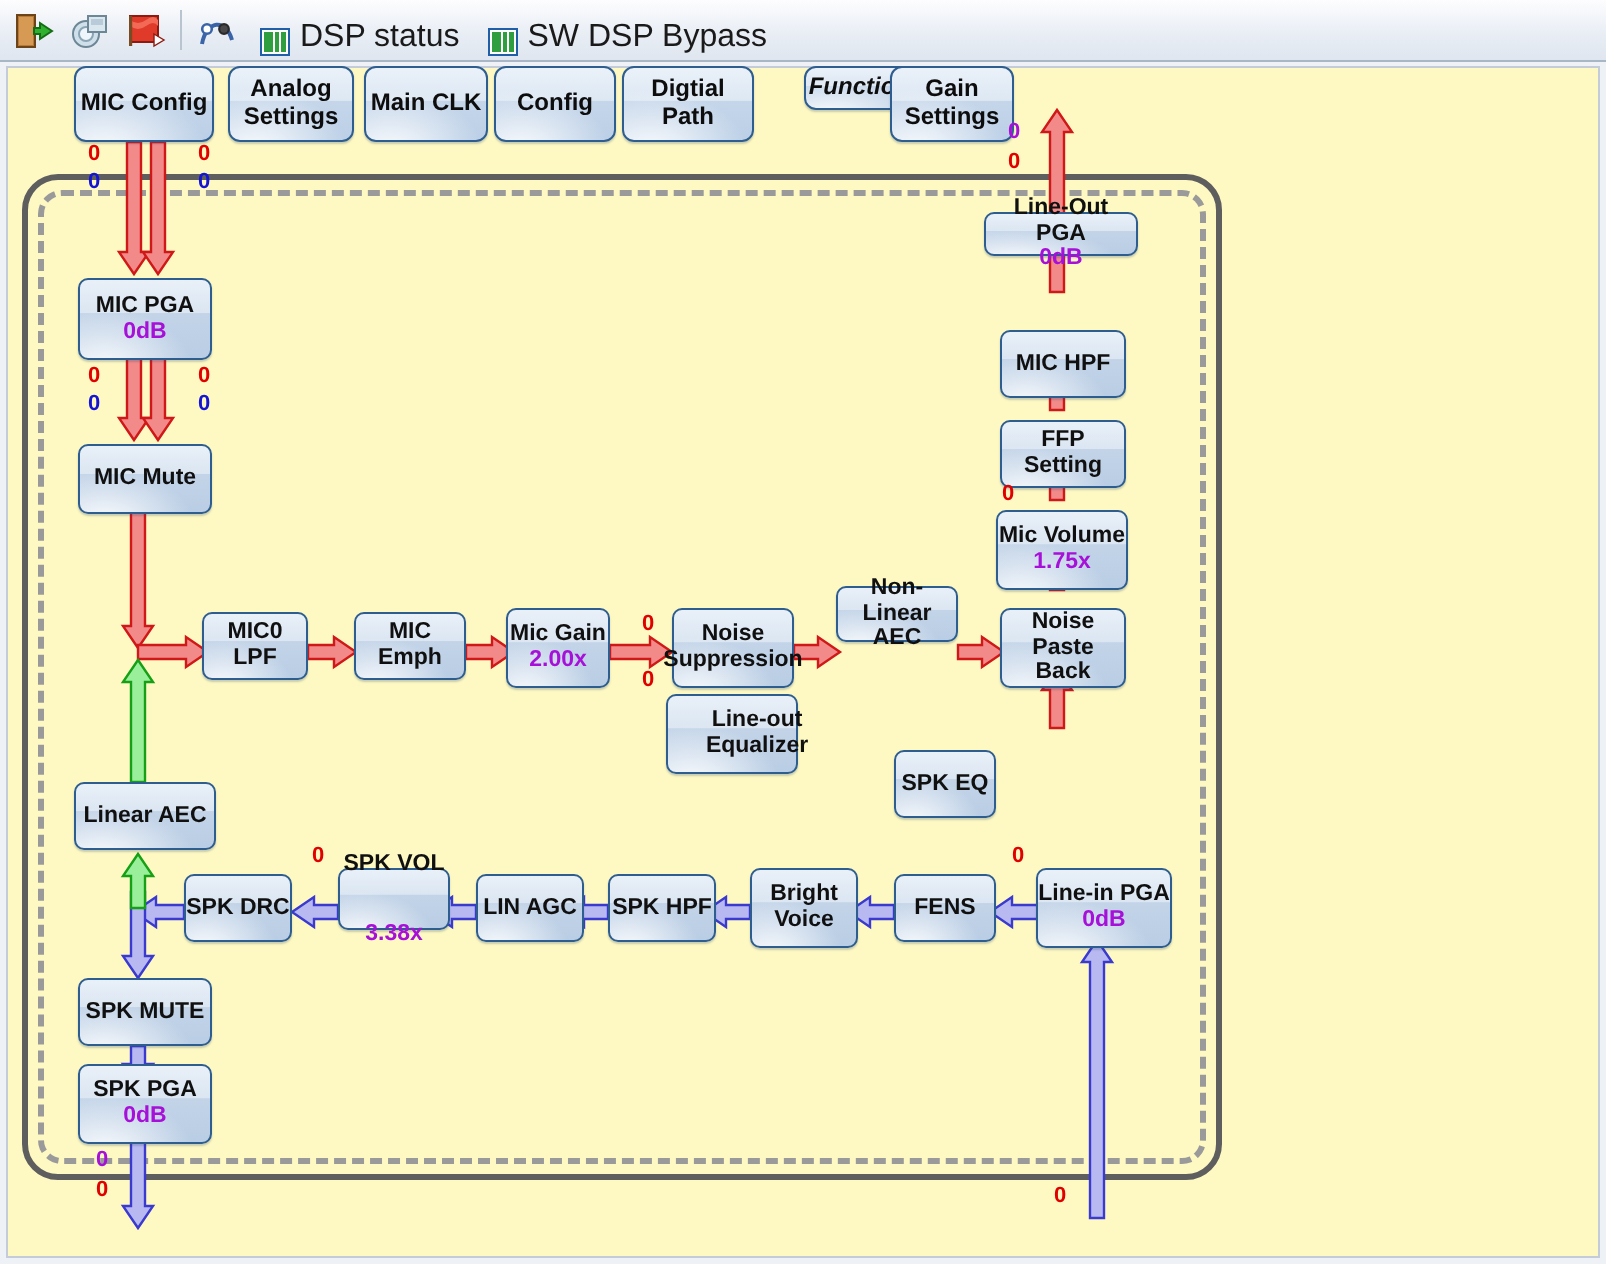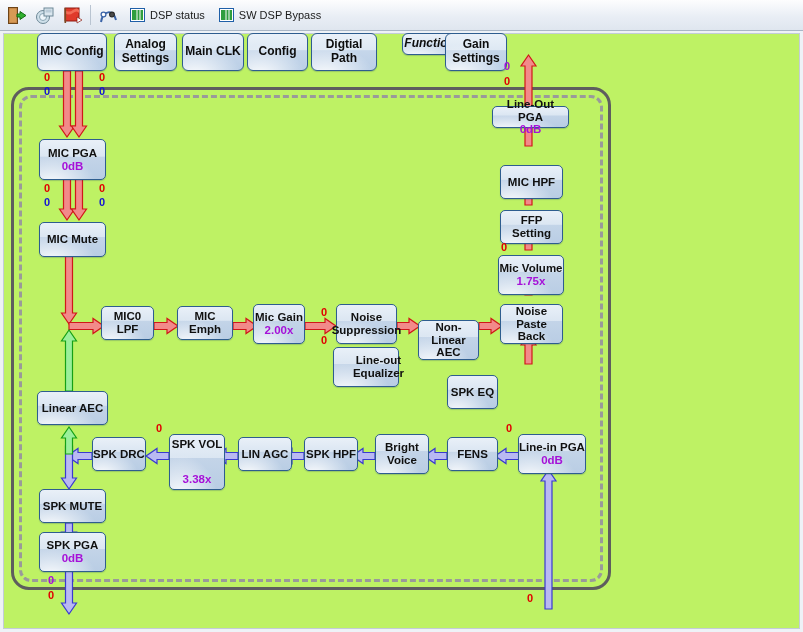--- a/index.html
+++ b/index.html
@@ -20,32 +20,32 @@
     box-sizing:border-box;padding-left:3px;
   }
   .tb-btn{
     width:26px;height:25px;margin:0 1px;
     display:flex;align-items:center;justify-content:center;
     border:1px solid transparent;border-radius:2px;
     box-sizing:border-box;
   }
   .tb-sep{width:1px;height:20px;background:#b9c4d1;margin:0 3px;}
   .tb-item{
-    display:flex;align-items:center;gap:5px;
+    display:flex;align-items:flex-end;gap:5px;
     height:25px;padding:0 5px;margin-left:2px;
     border:1px solid transparent;border-radius:2px;
-    white-space:nowrap;font-size:11px;color:#1a1a1a;
+    white-space:nowrap;font-size:16px;color:#1a1a1a;
   }
   .mini-ico{width:15px;height:14px;display:block;}
 
   
   #canvas{
     position:absolute;left:3px;top:33px;
     width:797px;height:596px;
-    background:#bef264;
+    background:#fef9c3;
     border:1px solid #c3ccd8;
     box-sizing:border-box;
   }
 
   
   .outer-frame{
     position:absolute;
     border:3px solid #5e5e5e;
     border-radius:18px;
     box-sizing:border-box;
@@ -281,21 +281,21 @@
     <span class="val">2.00x</span>
   </div>
   <div class="blk" style="left:332px;top:270px;width:61px;height:40px;white-space:pre-line;">
     <span>Noise
 Suppression</span>
   </div>
   <div class="blk" style="left:329px;top:313px;width:66px;height:40px;white-space:pre-line;padding-left:25px;">
     <span>Line-out
 Equalizer</span>
   </div>
-  <div class="blk" style="left:414px;top:286px;width:61px;height:40px;white-space:pre-line;">
+  <div class="blk" style="left:414px;top:259px;width:61px;height:28px;white-space:pre-line;">
     <span>Non-Linear
 AEC</span>
   </div>
   <div class="blk" style="left:496px;top:270px;width:63px;height:40px;white-space:pre-line;">
     <span>Noise Paste
 Back</span>
   </div>
 
   <div class="blk" style="left:494px;top:221px;width:66px;height:40px;">
     <span>Mic Volume</span>
@@ -308,21 +308,21 @@
     <span>MIC HPF</span>
   </div>
   <div class="blk" style="left:488px;top:72px;width:77px;height:22px;">
     <span>Line-Out PGA</span>
     <span class="val">0dB</span>
   </div>
 
   <div class="blk" style="left:88px;top:403px;width:54px;height:34px;">
     <span>SPK DRC</span>
   </div>
-  <div class="blk" style="left:165px;top:400px;width:56px;height:56px;gap:22px;">
+  <div class="blk" style="left:165px;top:400px;width:56px;height:31px;gap:22px;">
     <span>SPK VOL</span>
     <span class="val">3.38x</span>
   </div>
   <div class="blk" style="left:234px;top:403px;width:54px;height:34px;">
     <span>LIN AGC</span>
   </div>
   <div class="blk" style="left:300px;top:403px;width:54px;height:34px;text-align:center;">
     <span>SPK HPF</span>
   </div>
   <div class="blk" style="left:371px;top:400px;width:54px;height:40px;white-space:pre-line;">

